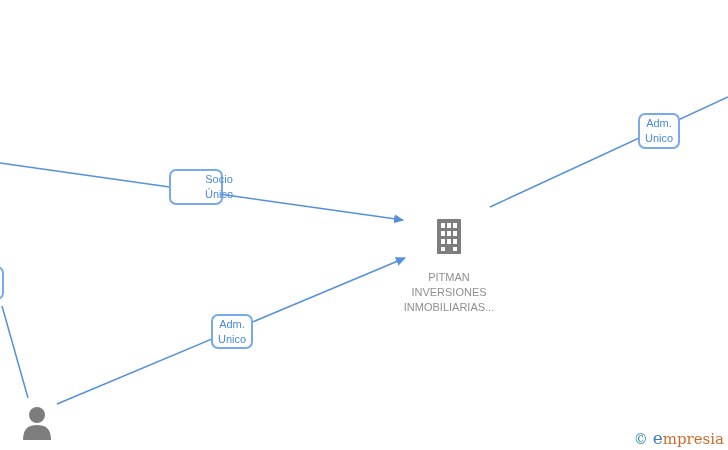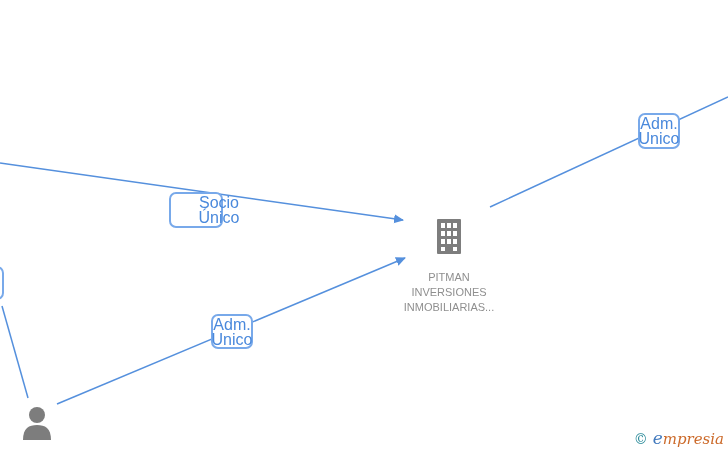--- a/index.html
+++ b/index.html
@@ -30,21 +30,21 @@
   .arrowhead {
     fill: var(--edge-blue, #5590dd);
   }
   .edge-label {
     position: absolute;
     box-sizing: border-box;
     border: 2px solid var(--label-border, #78a9ea);
     border-radius: 7px;
     background: #ffffff;
     color: var(--label-text, #4a89dc);
-    font-size: 16px;
+    font-size: 11px;
     line-height: 15px;
     text-align: center;
     display: flex;
     align-items: center;
     justify-content: center;
     padding: 1px 2px;
   }
   .node {
     position: absolute;
     text-align: center;
@@ -82,21 +82,20 @@
     align-items: baseline;
     gap: 5px;
     cursor: pointer;
     font-family: "DejaVu Serif", serif;
   }
   .logo .copy {
     color: var(--logo-teal, #2a8a99);
     font-size: 14px;
   }
   .logo .word {
-    font-style: italic;
     font-size: 15px;
     color: var(--logo-orange, #cc6a2a);
   }
   .logo .word .first {
     color: var(--logo-blue, #4179bd);
     font-size: 17px;
   }
 </style>
 </head>
 <body>
@@ -110,21 +109,21 @@
       </marker>
     </defs>
     <line x1="0" y1="163" x2="403" y2="220" marker-end="url(#arrow)"></line>
     <line x1="57" y1="404" x2="405" y2="258" marker-end="url(#arrow)"></line>
     <line x1="490" y1="207" x2="728" y2="97"></line>
     <line x1="2" y1="306" x2="28" y2="398"></line>
   </svg>
 
   <div class="edge-label" style="left:-38px; top:266px; width:42px; height:34px;"></div>
 
-  <div class="edge-label" style="left:169px; top:192px; width:50px; height:36px;padding-left:48px;">Socio Único</div>
+  <div class="edge-label" style="left:169px; top:169px; width:50px; height:36px;padding-left:48px;">Socio Único</div>
 
   <div class="edge-label" style="left:211px; top:314px; width:42px; height:35px;">Adm. Unico</div>
 
   <div class="edge-label" style="left:638px; top:113px; width:42px; height:36px;">Adm. Unico</div>
 
   <div class="node company-node">
     <span class="icon">
       <svg width="30" height="36" viewBox="0 0 30 36">
         <rect class="icon-shape" x="3" y="1" width="24" height="35" rx="1"></rect>
         <g fill="#ffffff">

